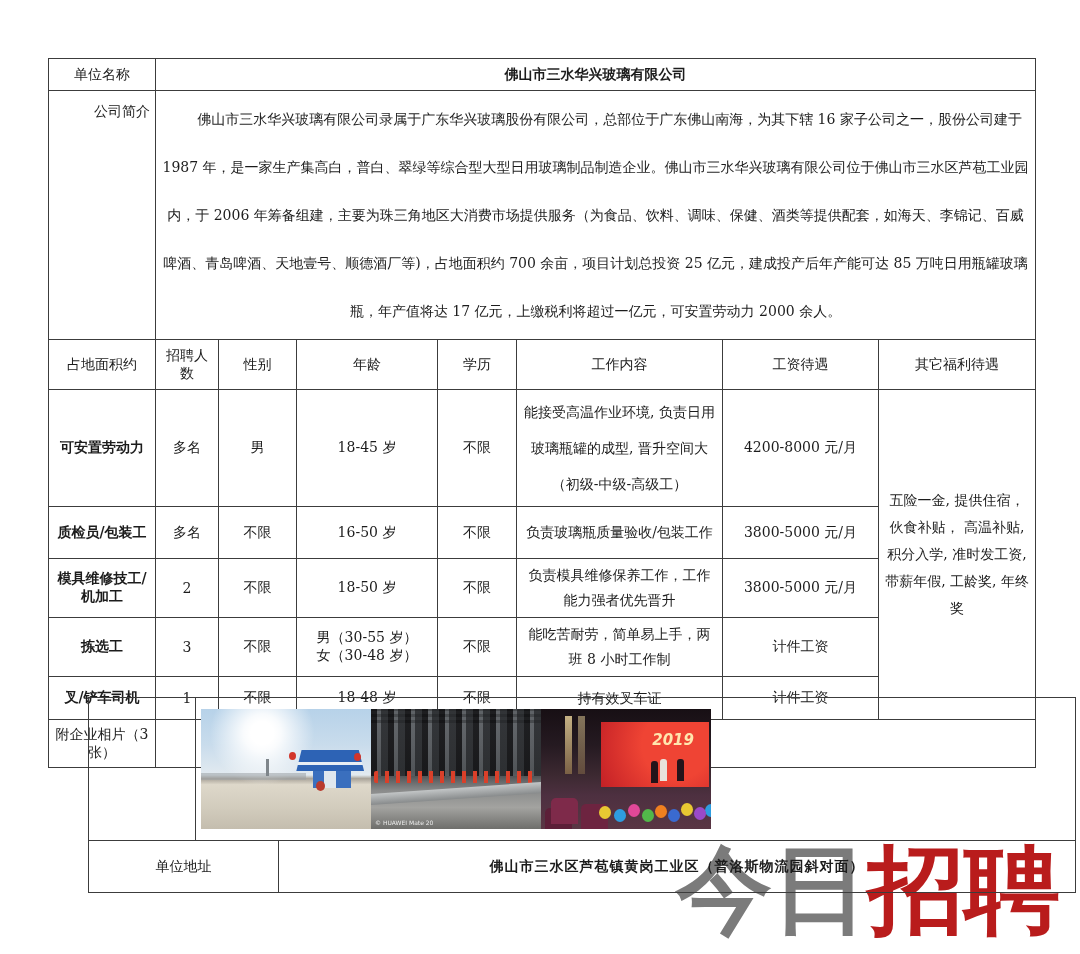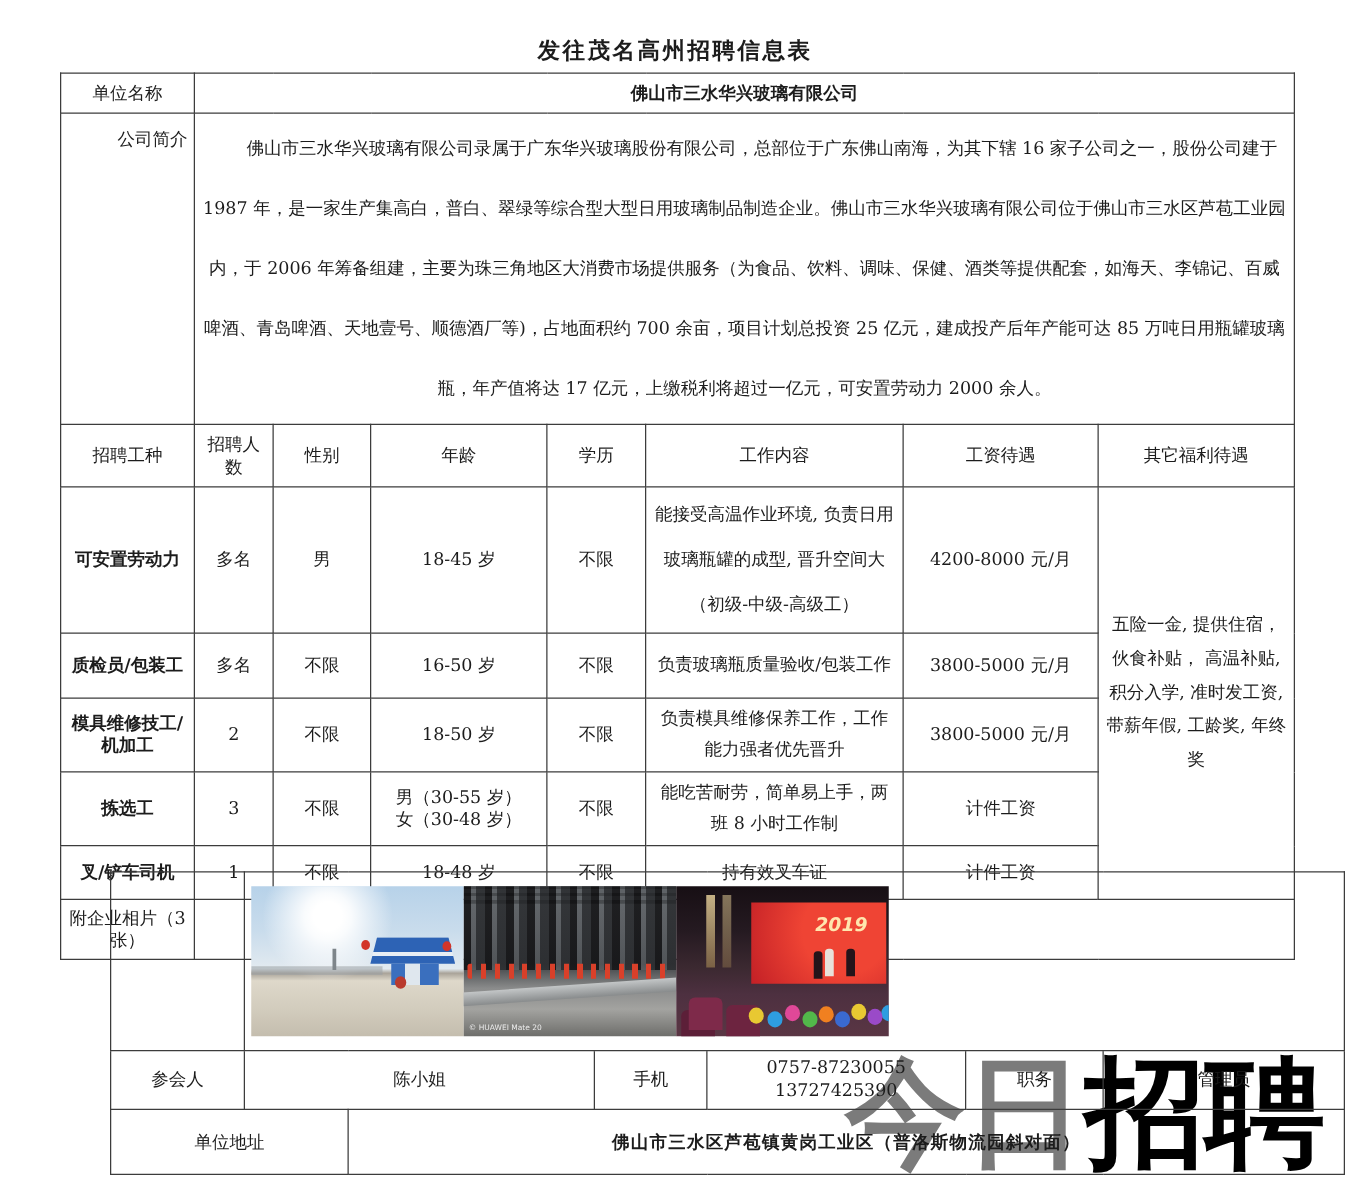--- a/index.html
+++ b/index.html
@@ -99,32 +99,31 @@
   .addr-lbl { text-align:left; vertical-align:top; padding:4px 6px; }
   .addr-val { text-align:left; font-weight:bold; font-size:18px; padding-left:14px; letter-spacing:1px; }
 
   
   .watermark {
     position:absolute; left:676px; top:842px; z-index:0;
     font-family:"DejaVu Sans","Liberation Sans",sans-serif;
     font-weight:900; font-size:96px; line-height:1; white-space:nowrap;
   }
   .wm-gray { color:#7b7b7b; }
-  .wm-orange { color:#000000; }
+  .wm-orange { color:#b91c1c; }
 </style>
 </head>
 <body>
 
 <div class="page">
 
   <div class="watermark">
     <span class="wm-gray">今日</span><span class="wm-orange">招聘</span>
   </div>
 
-  <div class="doc-title">发往茂名高州招聘信息表</div>
 
   <table class="sheet t1">
     <colgroup>
       <col style="width:107px">
         <col style="width:63px">
         <col style="width:78px">
         <col style="width:141px">
       <col style="width:79px">
         <col style="width:206px">
         <col style="width:156px">
@@ -133,21 +132,21 @@
     <tbody>
         <tr style="height:32px">
       <td class="lbl">单位名称</td>
       <td class="name-val" colspan="7">佛山市三水华兴玻璃有限公司</td>
     </tr>
     <tr style="height:182px">
       <td class="lbl" style="vertical-align:top; padding-top:12px;text-align:right;">公司简介</td>
       <td class="intro-cell" colspan="7">佛山市三水华兴玻璃有限公司录属于广东华兴玻璃股份有限公司，总部位于广东佛山南海，为其下辖 16 家子公司之一，股份公司建于 1987 年，是一家生产集高白，普白、翠绿等综合型大型日用玻璃制品制造企业。佛山市三水华兴玻璃有限公司位于佛山市三水区芦苞工业园内，于 2006 年筹备组建，主要为珠三角地区大消费市场提供服务（为食品、饮料、调味、保健、酒类等提供配套，如海天、李锦记、百威啤酒、青岛啤酒、天地壹号、顺德酒厂等)，占地面积约 700 余亩，项目计划总投资 25 亿元，建成投产后年产能可达 85 万吨日用瓶罐玻璃瓶，年产值将达 17 亿元，上缴税利将超过一亿元，可安置劳动力 2000 余人。</td>
     </tr>
     <tr style="height:50px">
-      <td>招聘工种</td>
+      <td>占地面积约</td>
       <td>招聘人数</td>
       <td>性别</td>
       <td>年龄</td>
       <td>学历</td>
       <td>工作内容</td>
       <td>工资待遇</td>
       <td>其它福利待遇</td>
     </tr>
     <tr style="height:112px">
       <td class="pos">可安置劳动力</td>
@@ -241,29 +240,20 @@
             <div class="screen-text">2019</div>
             <div class="person1"></div>
             <div class="person2"></div>
             <div class="person3"></div>
             <div class="chair"></div>
             <div class="balloons"></div>
           </div>
         </div>
       </td>
     </tr>
-    <tr style="height:38px">
-      <td class="contact-left">参会人</td>
-      <td class="contact-left" colspan="2">陈小姐</td>
-      <td>手机</td>
-      <td class="phone-cell pre">0757-87230055
-13727425390</td>
-      <td class="contact-left">职务</td>
-      <td class="contact-left">管理员</td>
-    </tr>
     <tr style="height:52px">
       <td class="addr-lbl" colspan="2">单位地址</td>
       <td class="addr-val" colspan="5">佛山市三水区芦苞镇黄岗工业区（普洛斯物流园斜对面）</td>
     </tr>
   </tbody>
     </table>
 
 </div>
 
 </body></html>

